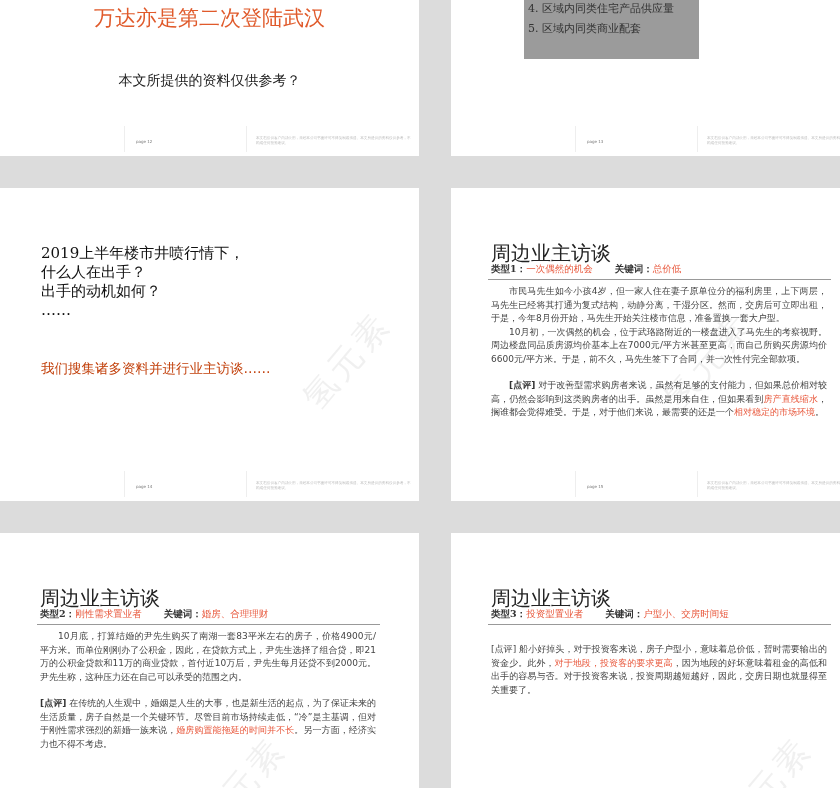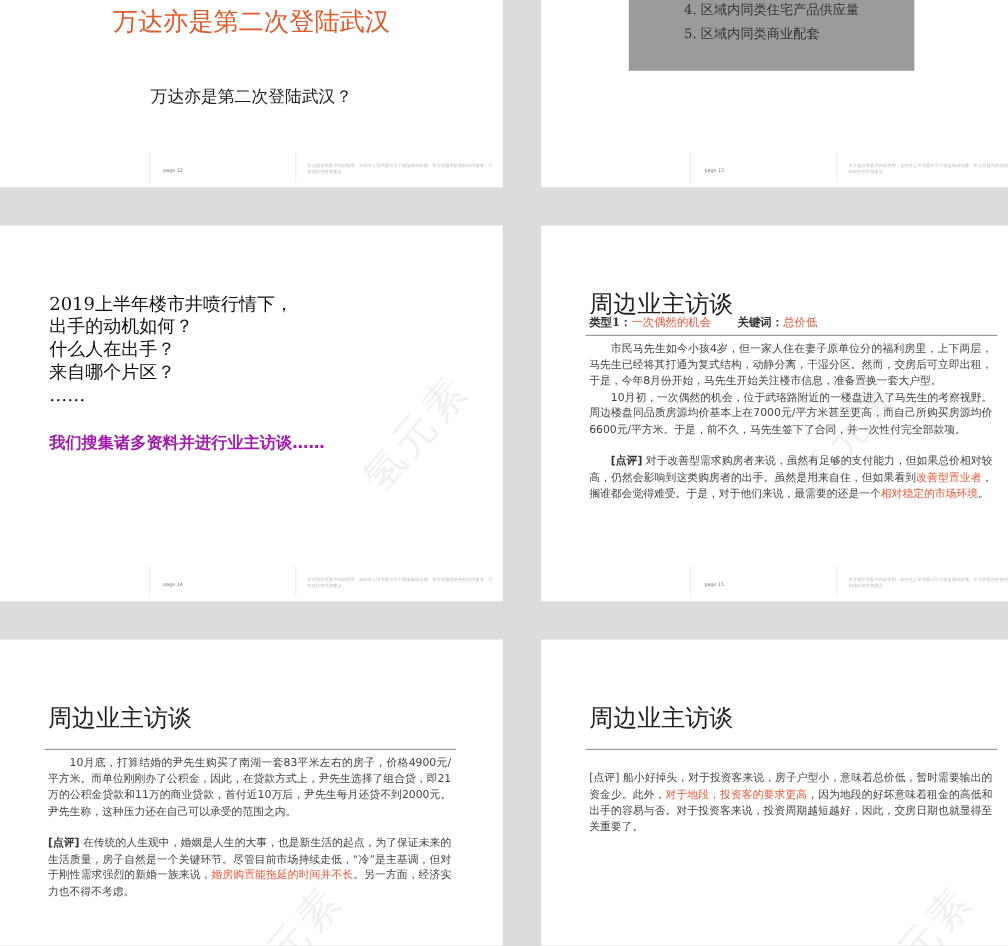--- a/index.html
+++ b/index.html
@@ -44,39 +44,38 @@
     font-size: 21px; color: #e05a2b;
     font-family: "DejaVu Sans", sans-serif;
   }
   .s1-sub {
     position: absolute; top: 72px; left: 0; right: 0; text-align: center;
     font-size: 14px; color: #222;
   }
 
   
   .s2-box {
-    position: absolute; left: 73px; top: 0; width: 196px; height: 59px;
+    position: absolute; left: 73px; top: 0; width: 175px; height: 59px;
     background: #9b9b9b;
-    padding-left: 42px;
   }
   .s2-box ol { list-style: none; margin: 0; padding: 0 0 0 4px; }
   .s2-box li {
     font-family: "DejaVu Serif", "Liberation Serif", serif;
     font-size: 11px; color: #333; height: 20px; line-height: 17px;
   }
 
   
   .s3-lines {
     position: absolute; top: 56px; left: 41px;
     font-family: "DejaVu Serif", "Liberation Serif", serif;
     font-size: 15px; line-height: 19px; color: #111;
   }
   .s3-bold {
     position: absolute; top: 172px; left: 41px;
-    font-size: 13.5px; font-weight: bold; color: #a21caf;
+    font-size: 13.5px; font-weight: normal; color: #c2410c;
   }
 
   
   .iv-title {
     position: absolute; top: 52px; left: 40px;
     font-size: 20px; color: #222;
   }
   .iv-meta {
     position: absolute; top: 75px; left: 40px; font-size: 9.5px; color: #333;
     font-family: "DejaVu Serif", "Liberation Serif", serif; white-space: nowrap;
@@ -98,21 +97,21 @@
   .iv-body .red { color: #e8563a; }
   .iv-body .tag { font-weight: bold; color: #333; }
 </style>
 </head>
 <body>
 
 <div class="grid">
 
   <div class="slide">
     <div class="s1-title">万达亦是第二次登陆武汉</div>
-    <div class="s1-sub">万达亦是第二次登陆武汉？</div>
+    <div class="s1-sub">本文所提供的资料仅供参考？</div>
     <div class="footer-rule-l"></div>
     <div class="footer-page">page 12</div>
     <div class="footer-rule-r"></div>
     <div class="footer-note">本文档仅供客户内部使用，未经本公司书面许可不得复制或传播。本文所提供的资料仅供参考，不构成任何投资建议。</div>
   </div>
 
   <div class="slide">
     <div class="s2-box">
       <ol>
         <li>4.  区域内同类住宅产品供应量</li>
@@ -122,67 +121,72 @@
     <div class="footer-rule-l"></div>
     <div class="footer-page">page 13</div>
     <div class="footer-rule-r"></div>
     <div class="footer-note">本文档仅供客户内部使用，未经本公司书面许可不得复制或传播。本文所提供的资料仅供参考，不构成任何投资建议。</div>
   </div>
 
   <div class="slide">
     <div class="watermark" style="left:290px; top:150px;">氢元素</div>
     <div class="s3-lines">
       <div>2019上半年楼市井喷行情下，</div>
+      <div>什么人在出手？</div>
       <div>出手的动机如何？</div>
-      <div>什么人在出手？</div>
-      <div>来自哪个片区？</div>
       <div>……</div>
     </div>
     <div class="s3-bold">我们搜集诸多资料并进行业主访谈……</div>
     <div class="footer-rule-l"></div>
     <div class="footer-page">page 14</div>
     <div class="footer-rule-r"></div>
     <div class="footer-note">本文档仅供客户内部使用，未经本公司书面许可不得复制或传播。本文所提供的资料仅供参考，不构成任何投资建议。</div>
   </div>
 
   <div class="slide">
     <div class="watermark" style="left:200px; top:150px;">氢元素</div>
     <div class="iv-title">周边业主访谈</div>
     <div class="iv-meta">
       <span class="lbl">类型1：</span><span class="red">一次偶然的机会</span><span class="gap"></span><span class="lbl">关键词：</span><span class="red">总价低</span>
     </div>
     <div class="iv-rule"></div>
     <div class="iv-body">
       <p class="indent">市民马先生如今小孩4岁，但一家人住在妻子原单位分的福利房里，上下两层，马先生已经将其打通为复式结构，动静分离，干湿分区。然而，交房后可立即出租，于是，今年8月份开始，马先生开始关注楼市信息，准备置换一套大户型。</p>
       <p class="indent">10月初，一次偶然的机会，位于武珞路附近的一楼盘进入了马先生的考察视野。周边楼盘同品质房源均价基本上在7000元/平方米甚至更高，而自己所购买房源均价6600元/平方米。于是，前不久，马先生签下了合同，并一次性付完全部款项。</p>
-      <p class="indent gapp"><span class="tag">[点评]</span><span>  对于改善型需求购房者来说，虽然有足够的支付能力，但如果总价相对较高，仍然会影响到这类购房者的出手。虽然是用来自住，但如果看到</span><span class="red">改善型置业者</span><span>，搁谁都会觉得难受。于是，对于他们来说，最需要的还是一个</span><span class="red">相对稳定的市场环境</span><span>。</span></p>
+      <p class="indent gapp"><span class="tag">[点评]</span><span>  对于改善型需求购房者来说，虽然有足够的支付能力，但如果总价相对较高，仍然会影响到这类购房者的出手。虽然是用来自住，但如果看到</span><span class="red">房产直线缩水</span><span>，搁谁都会觉得难受。于是，对于他们来说，最需要的还是一个</span><span class="red">相对稳定的市场环境</span><span>。</span></p>
     </div>
     <div class="footer-rule-l"></div>
     <div class="footer-page">page 15</div>
     <div class="footer-rule-r"></div>
     <div class="footer-note">本文档仅供客户内部使用，未经本公司书面许可不得复制或传播。本文所提供的资料仅供参考，不构成任何投资建议。</div>
   </div>
 
   <div class="slide">
     <div class="watermark" style="left:185px; top:230px;">氢元素</div>
     <div class="iv-title">周边业主访谈</div>
+    <div class="iv-meta">
+      <span class="lbl">类型2：</span><span class="red">刚性需求置业者</span><span class="gap"></span><span class="lbl">关键词：</span><span class="red">婚房、合理理财</span>
+    </div>
     <div class="iv-rule"></div>
     <div class="iv-body">
       <p class="indent">10月底，打算结婚的尹先生购买了南湖一套83平米左右的房子，价格4900元/平方米。而单位刚刚办了公积金，因此，在贷款方式上，尹先生选择了组合贷，即21万的公积金贷款和11万的商业贷款，首付近10万后，尹先生每月还贷不到2000元。尹先生称，这种压力还在自己可以承受的范围之内。</p>
       <p class="gapp"><span class="tag">[点评]</span><span>  在传统的人生观中，婚姻是人生的大事，也是新生活的起点，为了保证未来的生活质量，房子自然是一个关键环节。尽管目前市场持续走低，“冷”是主基调，但对于刚性需求强烈的新婚一族来说，</span><span class="red">婚房购置能拖延的时间并不长</span><span>。另一方面，经济实力也不得不考虑。</span></p>
     </div>
     <div class="footer-rule-l"></div>
     <div class="footer-page">page 16</div>
     <div class="footer-rule-r"></div>
     <div class="footer-note">本文档仅供客户内部使用，未经本公司书面许可不得复制或传播。本文所提供的资料仅供参考，不构成任何投资建议。</div>
   </div>
 
   <div class="slide">
     <div class="watermark" style="left:260px; top:230px;">氢元素</div>
     <div class="iv-title">周边业主访谈</div>
+    <div class="iv-meta">
+      <span class="lbl">类型3：</span><span class="red">投资型置业者</span><span class="gap"></span><span class="lbl">关键词：</span><span class="red">户型小、交房时间短</span>
+    </div>
     <div class="iv-rule"></div>
     <div class="iv-body">
       <p class="gapp"><span>[点评]</span><span>  船小好掉头，对于投资客来说，房子户型小，意味着总价低，暂时需要输出的资金少。此外，</span><span class="red">对于地段，投资客的要求更高</span><span>，因为地段的好坏意味着租金的高低和出手的容易与否。对于投资客来说，投资周期越短越好，因此，交房日期也就显得至关重要了。</span></p>
     </div>
     <div class="footer-rule-l"></div>
     <div class="footer-page">page 17</div>
     <div class="footer-rule-r"></div>
     <div class="footer-note">本文档仅供客户内部使用，未经本公司书面许可不得复制或传播。本文所提供的资料仅供参考，不构成任何投资建议。</div>
   </div>
 

